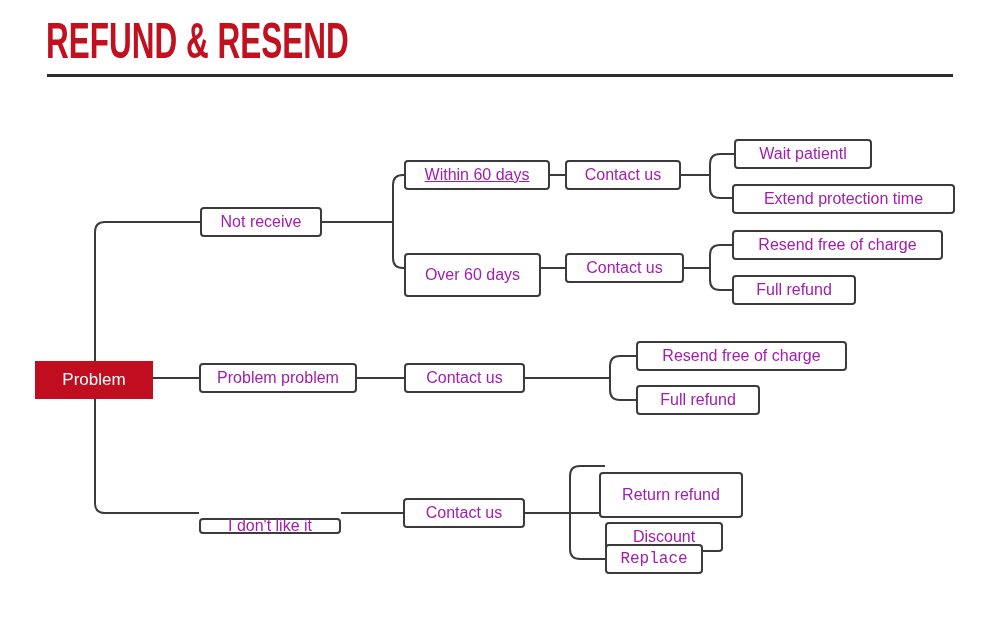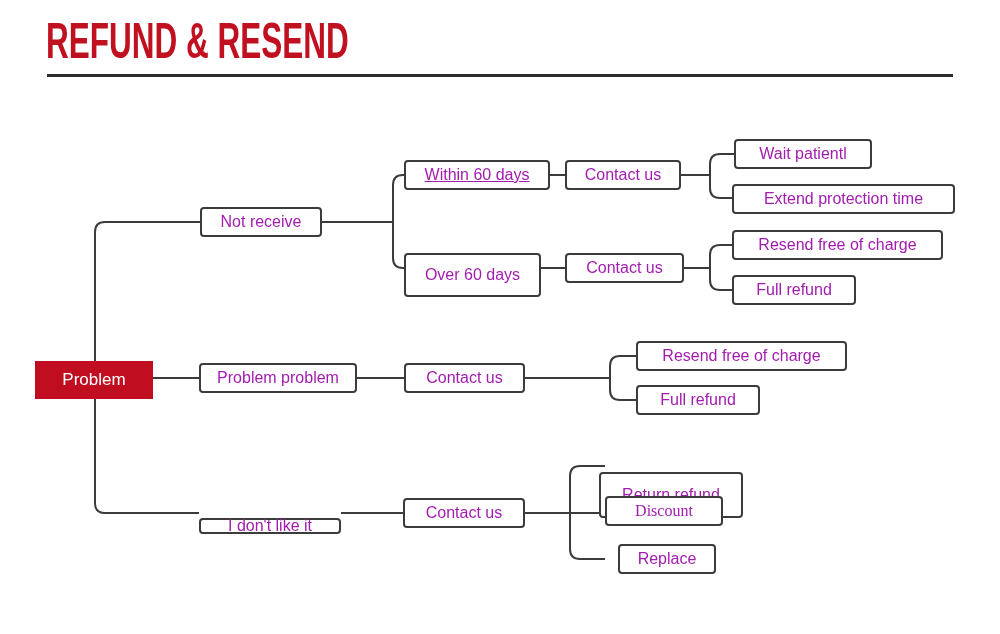--- a/index.html
+++ b/index.html
@@ -131,17 +131,17 @@
   <div class="node" style="left:636px; top:341px; width:211px; height:30px;">Resend free of charge</div>
 
   <div class="node" style="left:636px; top:385px; width:124px; height:30px;">Full refund</div>
 
   <div class="node" style="left:199px; top:518px; width:142px; height:16px;">I don't like it</div>
 
   <div class="node" style="left:403px; top:498px; width:122px; height:30px;">Contact us</div>
 
   <div class="node" style="left:599px; top:451px; width:144px; height:46px;margin-top:21px;">Return refund</div>
 
-  <div class="node" style="left:605px; top:496px; width:118px; height:30px;font-family:Liberation Serif, serif;">Discount</div>
+  <div class="node" style="left:605px; top:522px; width:118px; height:30px;">Discount</div>
 
-  <div class="node" style="left:618px; top:544px; width:98px; height:30px;">Replace</div>
+  <div class="node" style="left:605px; top:544px; width:98px; height:30px;font-family:Liberation Mono, monospace;">Replace</div>
 
 </div>
 
 </body></html>

